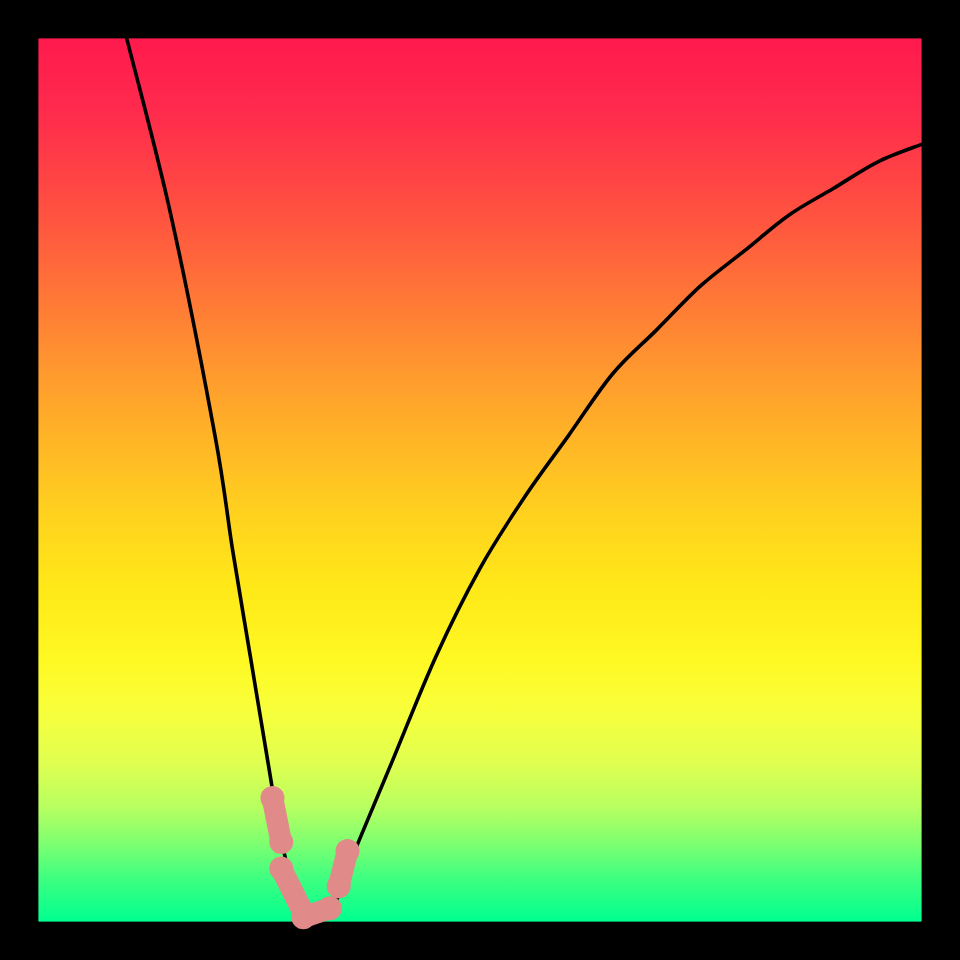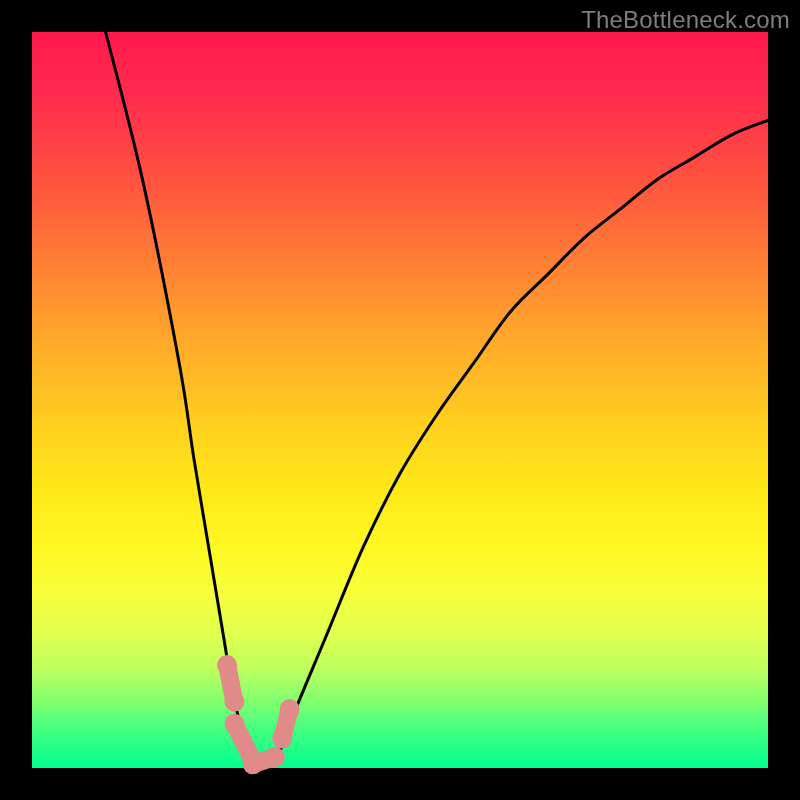--- a/index.html
+++ b/index.html
@@ -80,14 +80,13 @@
         <circle cx="220.79999999999998" cy="728.64" r="10" fill="#e08a8a"></circle>
         <line x1="220.79999999999998" y1="732.32" x2="242.88000000000002" y2="724.96" stroke="#e08a8a" stroke-width="18" stroke-linecap="round"></line>
         <circle cx="220.79999999999998" cy="732.32" r="10" fill="#e08a8a"></circle>
         <circle cx="242.88000000000002" cy="724.96" r="10" fill="#e08a8a"></circle>
         <line x1="250.24" y1="706.56" x2="257.59999999999997" y2="677.12" stroke="#e08a8a" stroke-width="18" stroke-linecap="round"></line>
         <circle cx="250.24" cy="706.56" r="10" fill="#e08a8a"></circle>
         <circle cx="257.59999999999997" cy="677.12" r="10" fill="#e08a8a"></circle>
       </g>
   </svg>
 
-  <div class="watermark">TheBottleneck.com</div>
 </div>
 
 </body></html>

